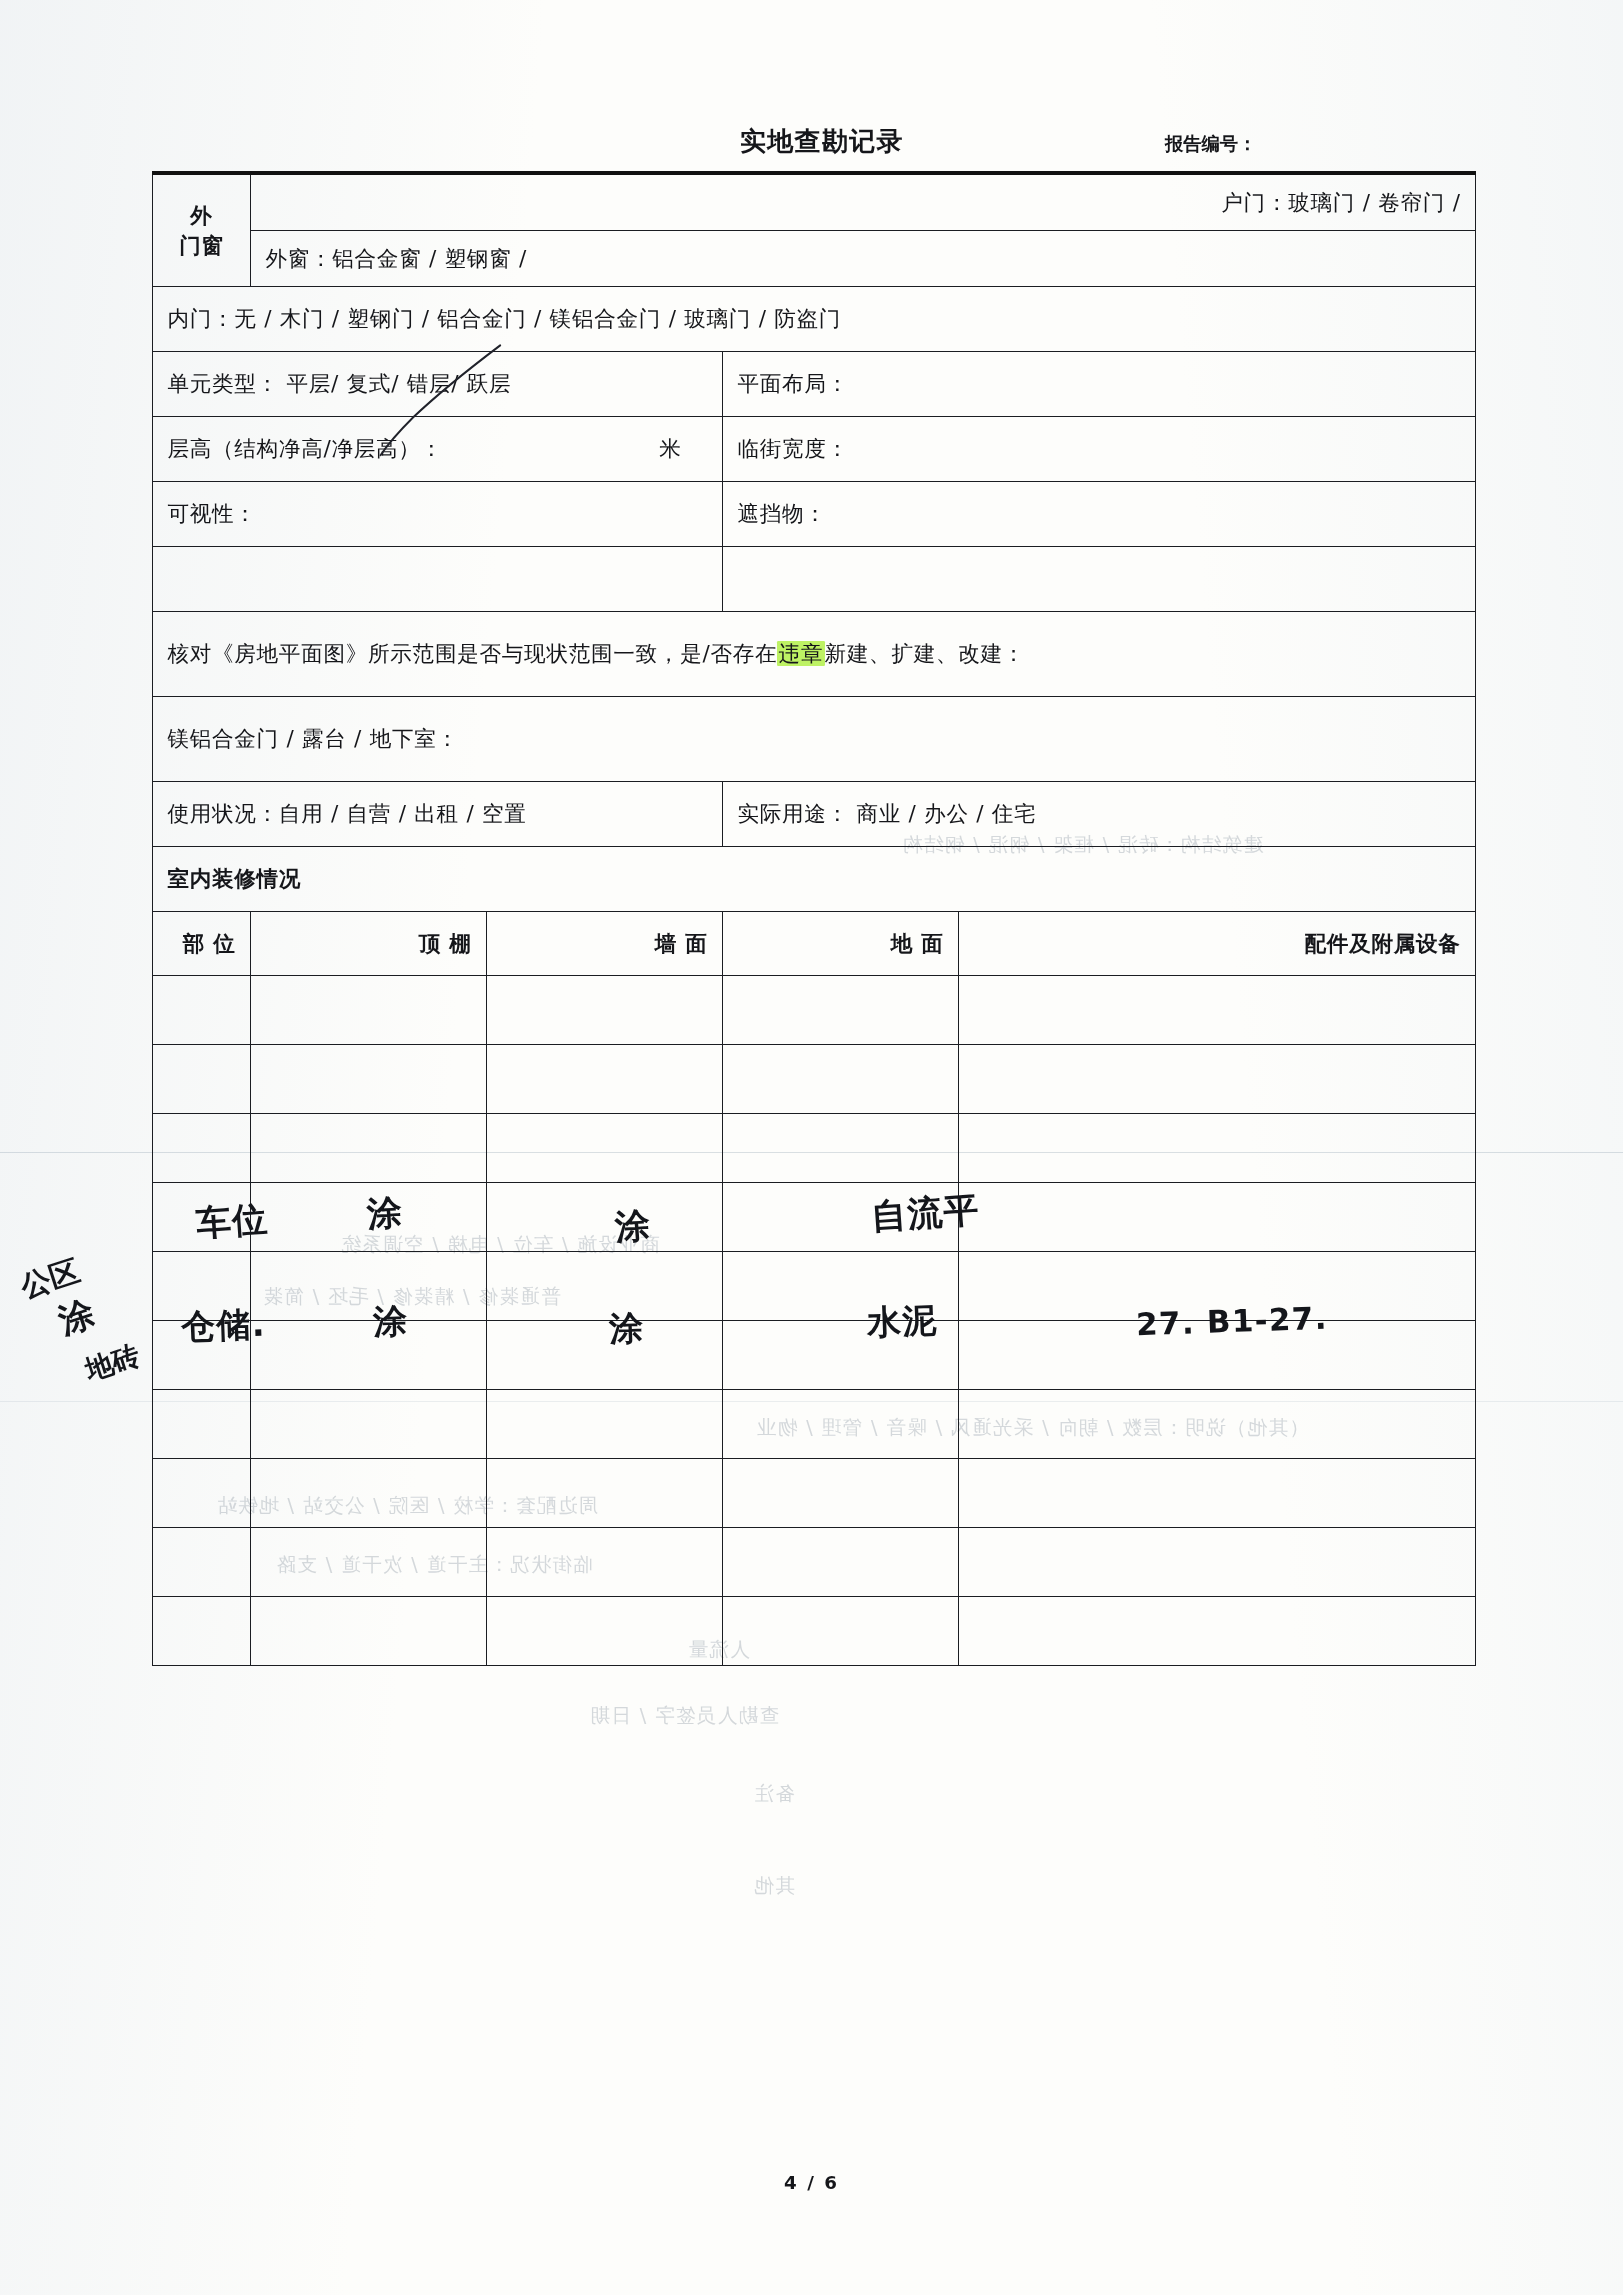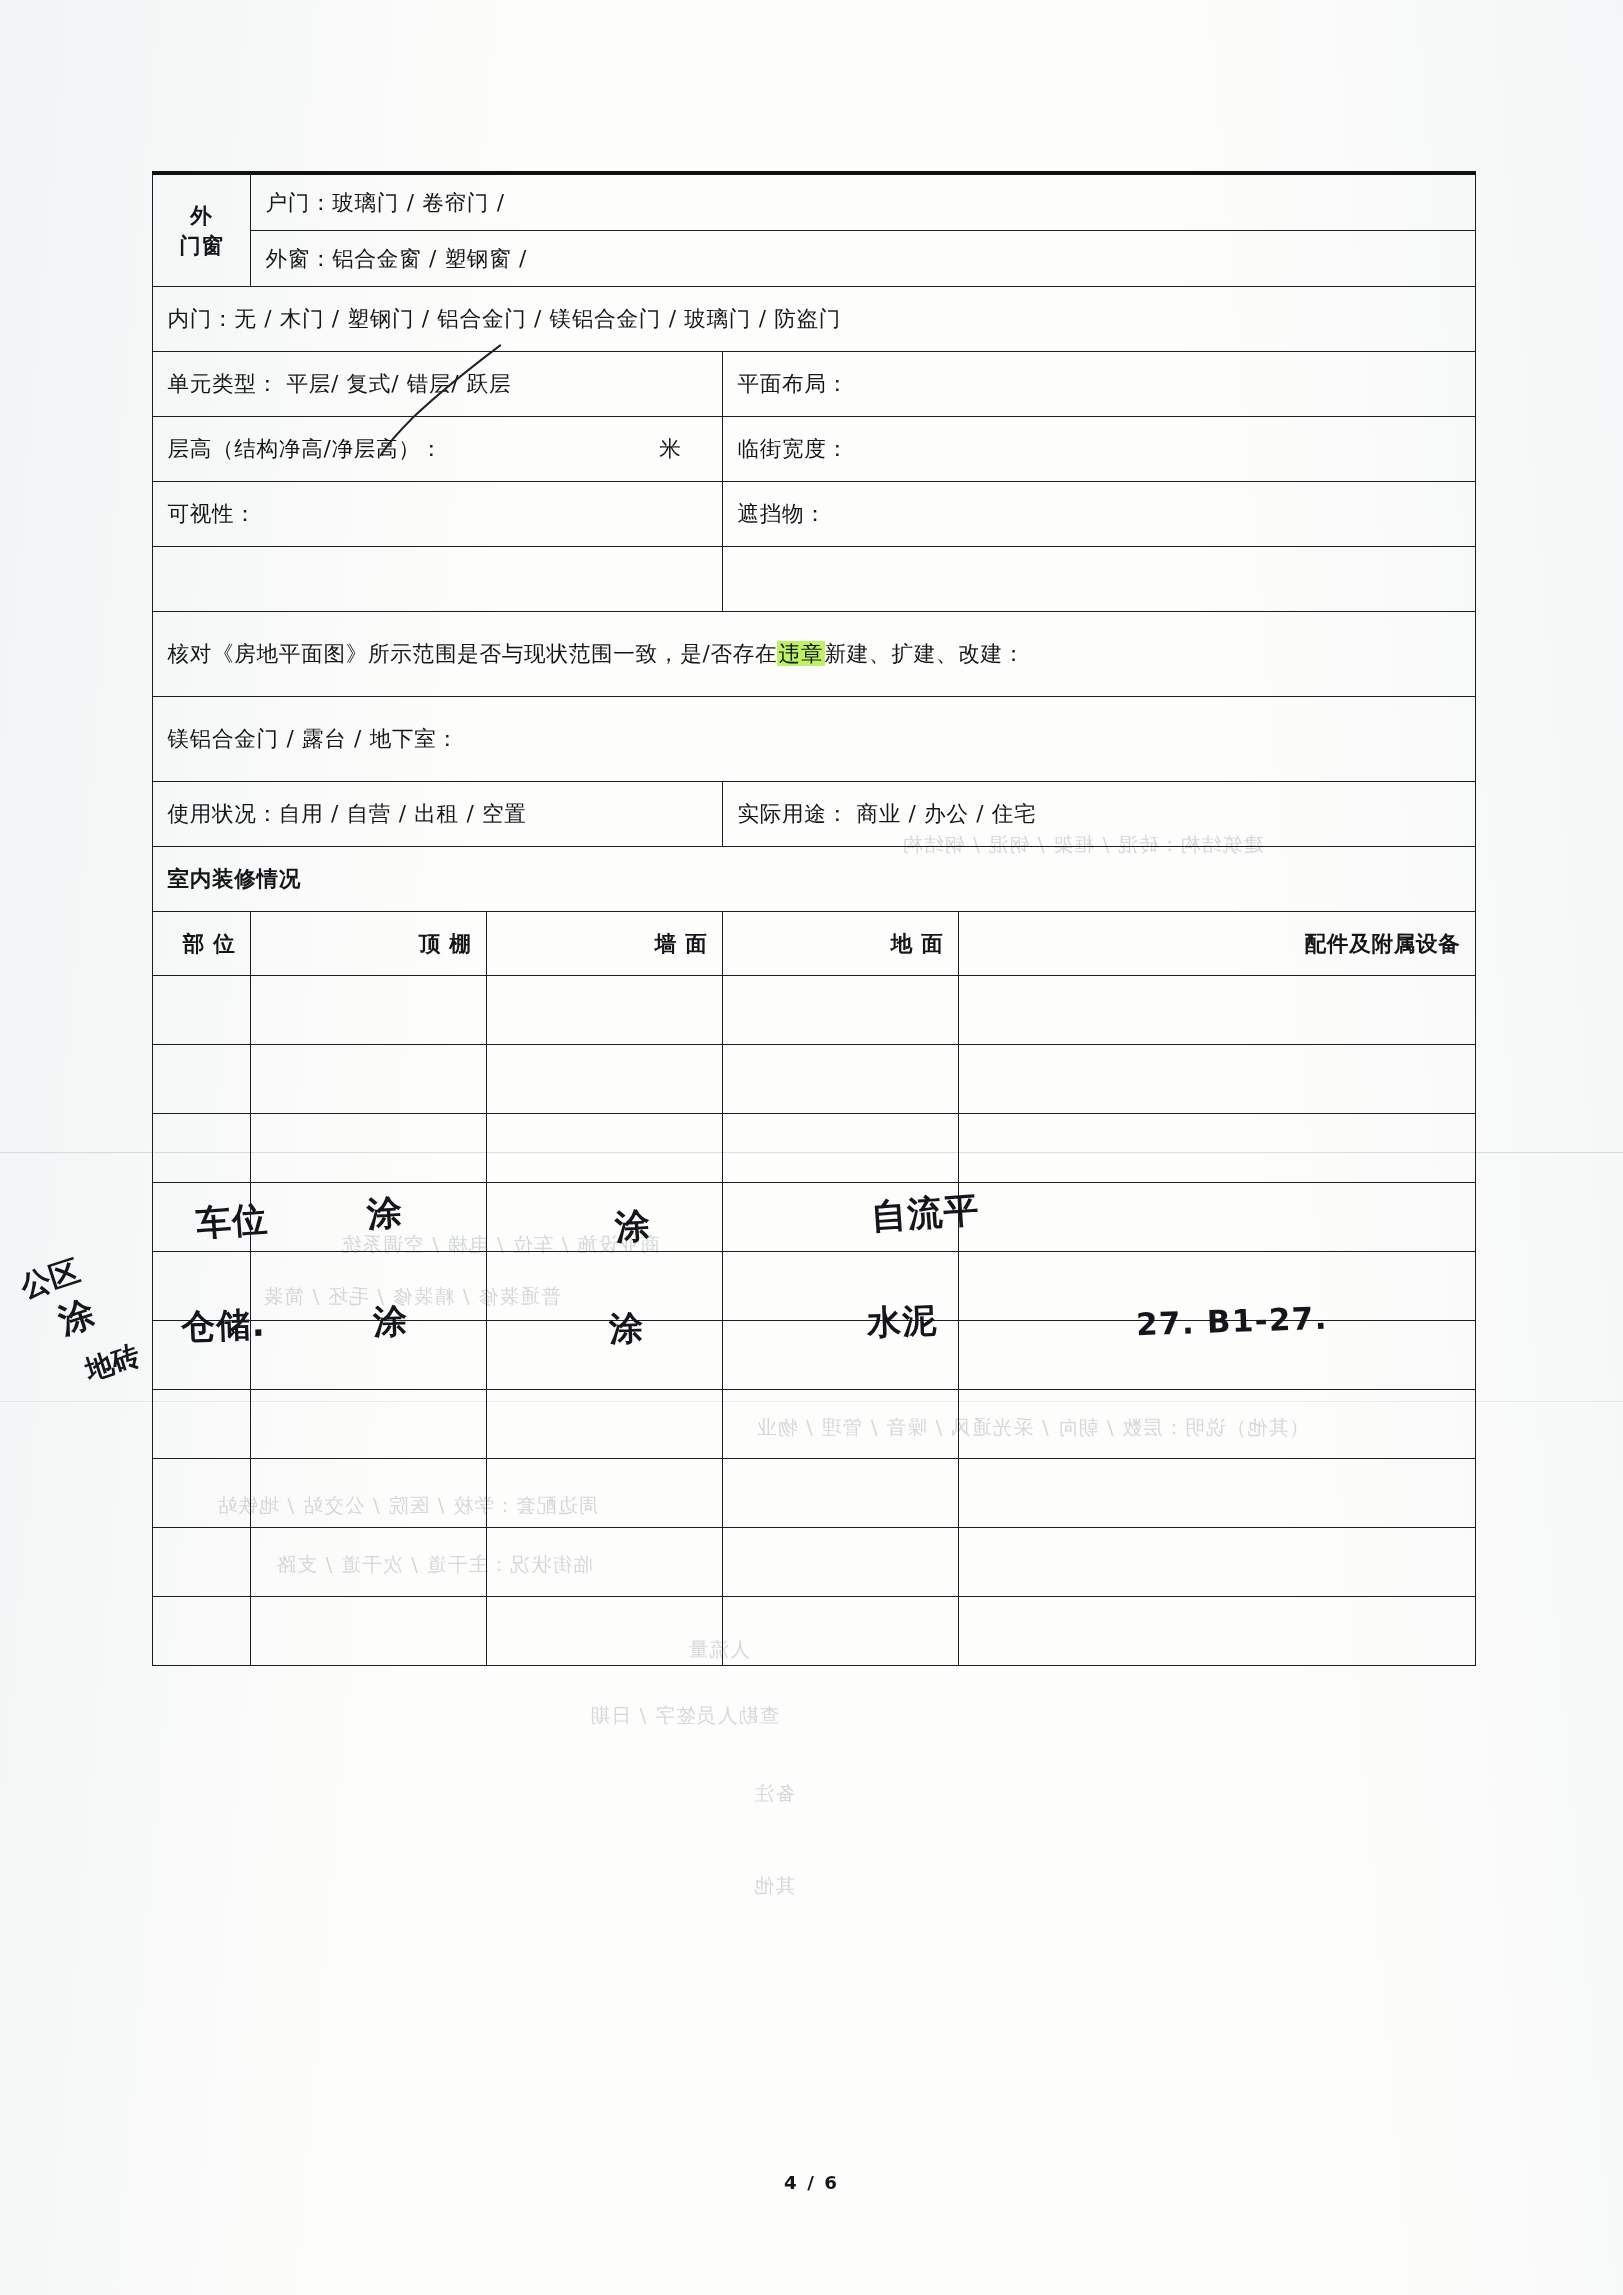--- a/index.html
+++ b/index.html
@@ -79,20 +79,21 @@
     border: 1.3px solid #1b1d22;
     padding: 0 14.4px;
     vertical-align: middle;
     font-size: 21.6px;
     line-height: 1.35;
     letter-spacing: 0.7px;
     position: relative;
   }
   .top-thick {
     border-top: 4.6px solid #111 !important;
+    text-align: right;
   }
   .lbl-vert {
     text-align: center;
     font-weight: 700;
     font-size: 22px;
     line-height: 1.25;
     padding: 0 3.9px !important;
   }
   .cell-tall { height: 55px; }
   .cell-row  { height: 64px; margin-top: 40px; }
@@ -187,20 +188,24 @@
   <div class="ghost" style="left:340px; top:1231px;">商业设施 / 车位 / 电梯 / 空调系统</div>
   <div class="ghost" style="left:262px; top:1283px;">普通装修 / 精装修 / 毛坯 / 简装</div>
   <div class="ghost" style="left:196px; top:1414px; width:1113px;">（其他）说明：层数 / 朝向 / 采光通风 / 噪音 / 管理 / 物业</div>
   <div class="ghost" style="left:216px; top:1492px;">周边配套：学校 / 医院 / 公交站 / 地铁站</div>
   <div class="ghost" style="left:275px; top:1551px;">临街状况：主干道 / 次干道 / 支路</div>
   <div class="ghost" style="left:687px; top:1636px;">人流量</div>
   <div class="ghost" style="left:589px; top:1702px;">查勘人员签字 / 日期</div>
   <div class="ghost" style="left:753px; top:1780px;">备注</div>
   <div class="ghost" style="left:753px; top:1872px;">其他</div>
 
+  <div class="doc-header">
+    <div class="doc-title">实地查勘记录</div>
+    <div class="report-no">报告编号：</div>
+  </div>
 
   <div class="tbl-wrap">
     <table class="form">
       <colgroup>
         <col style="width:98px">
         <col style="width:236px">
         <col style="width:236px">
         <col style="width:236px">
         <col style="width:216px">
         <col style="width:301px">

